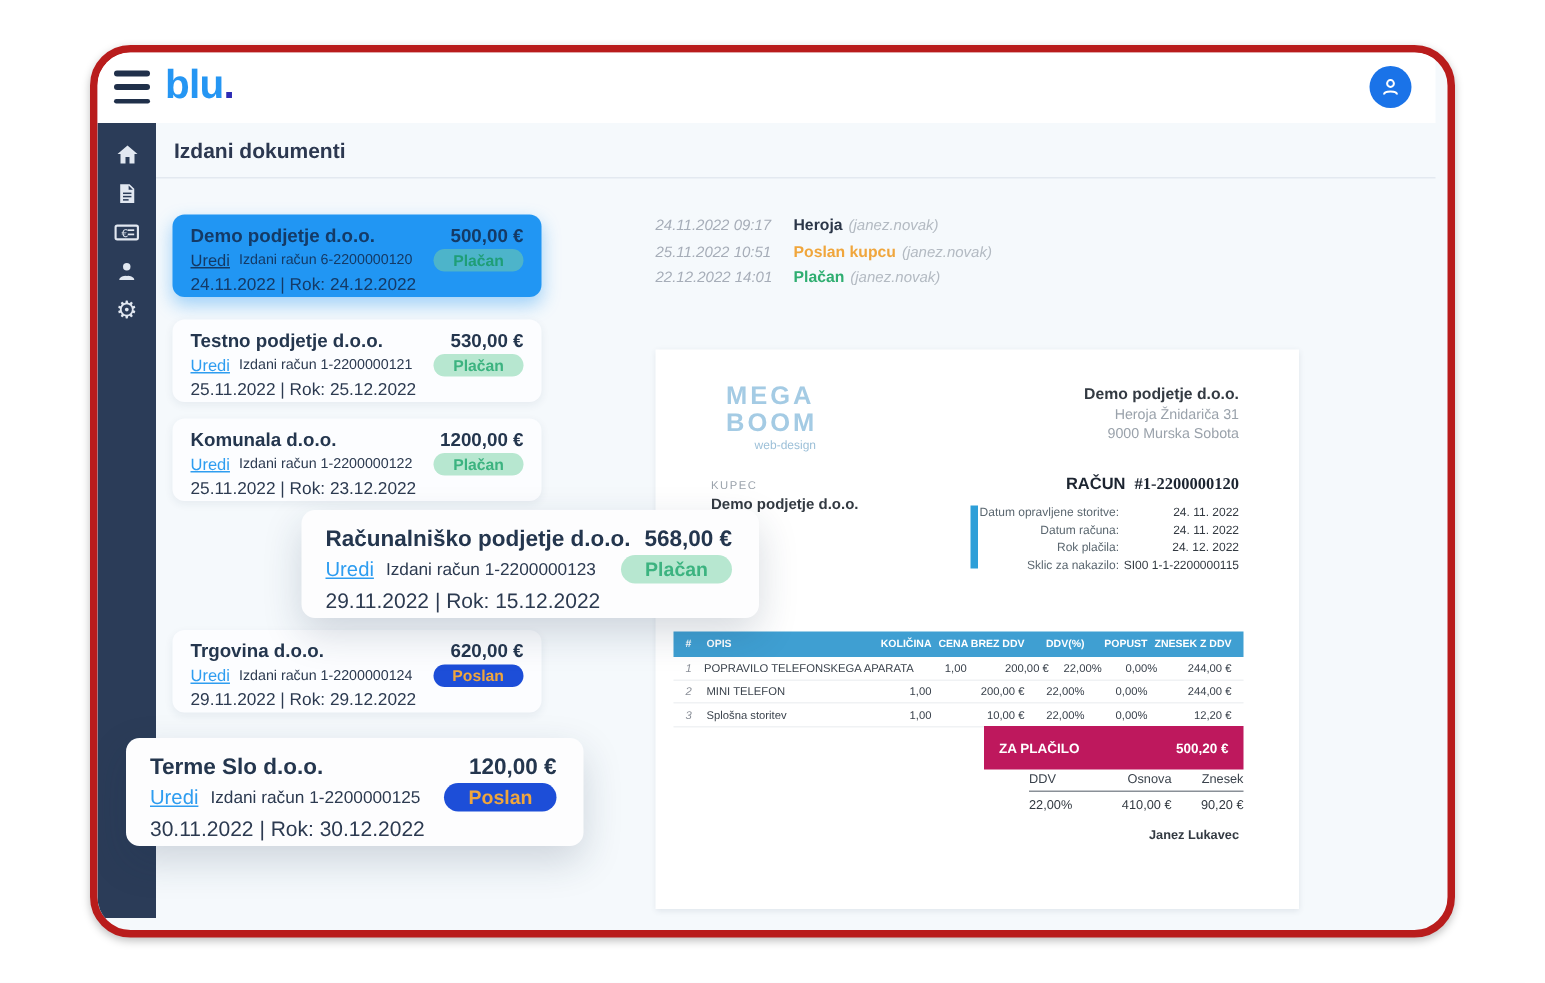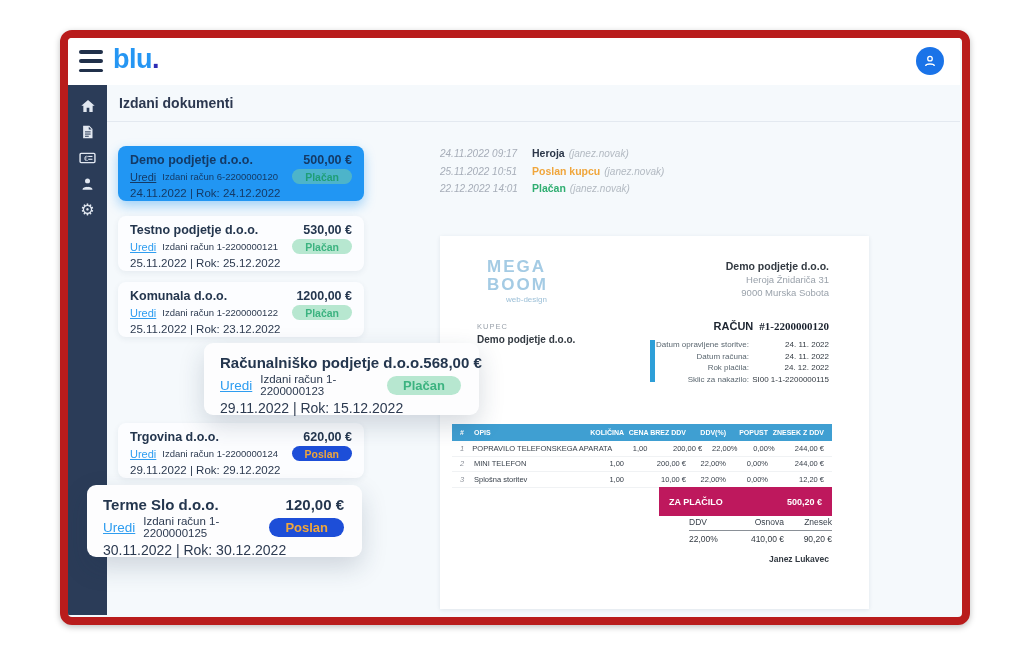--- a/index.html
+++ b/index.html
@@ -1,20 +1,20 @@
 <!DOCTYPE html>
 <html><head>
 <meta charset="utf-8">
 <style>
   * { margin:0; padding:0; box-sizing:border-box; }
   html,body { width:1030px; height:655px; background:#ffffff; font-family:"Liberation Sans","DejaVu Sans",sans-serif; }
   body { position:relative; overflow:hidden; }
 
   .frame { position:absolute; left:60px; top:30px; width:910px; height:595px;
-           border:8px solid #b91c1c; border-radius:12px; background:#f5f9fc; overflow:hidden;
+           border:5px solid #b91c1c; border-radius:27px; background:#f5f9fc; overflow:hidden;
            box-shadow:0 2px 6px rgba(0,0,0,0.25); }
 
   
   .topbar { position:absolute; left:0; top:0; width:892px; height:47px; background:#ffffff; z-index:10; }
   .hamburger { position:absolute; left:11px; top:12px; width:24px; height:22px; display:flex; flex-direction:column; justify-content:space-between; cursor:pointer; }
   .hamburger span { display:block; height:3.5px; background:#20304a; border-radius:2px; }
   .logo { position:absolute; left:45px; top:6px; font-size:27px; font-weight:800; letter-spacing:-0.5px; color:#2596f3; }
   .logo .dot { color:#2d2bb5; }
   .avatar { position:absolute; right:16px; top:9px; width:28px; height:28px; border-radius:50%; background:#1a73e8; display:flex; align-items:center; justify-content:center; cursor:pointer; }
 
@@ -43,34 +43,34 @@
   .b-paid { background:#b7e7d0; color:#3cb380; }
   .b-sent { background:#1d4ed8; color:#f0a63c; }
   .card-date { font-size:11.5px; color:#2c3a50; margin-top:2.5px; white-space:nowrap; }
 
   .card.selected { background:#2196f3; box-shadow:0 5px 12px rgba(33,150,243,0.4); }
   .card.selected .card-title, .card.selected .card-amount,
   .card.selected .card-doc, .card.selected .card-date { color:#143a66; }
   .card.selected .card-edit { color:#143a66; }
   .card.selected .badge.b-paid { background:rgba(114,205,168,0.55); color:#1f9e77; }
 
-  .card.popup { width:275px; height:72px; padding:11px 18px 9px 16px; border-radius:9px;
+  .card.popup { width:305px; height:72px; padding:11px 18px 9px 16px; border-radius:9px;
                 box-shadow:0 10px 26px rgba(30,50,80,0.18); background:#fdfdfe; }
   .card.popup .card-title, .card.popup .card-amount { font-size:15px; }
   .card.popup .card-edit { font-size:13.5px; margin-right:8px; }
   .card.popup .card-doc { font-size:11.5px; }
   .card.popup .card-date { font-size:14px; margin-top:3px; }
   .card.popup .badge { font-size:13px; padding:2px 16px; border-radius:11px; }
 
   .pos1 { left:11px;  top:61px; }
   .pos2 { left:11px;  top:131px; }
   .pos3 { left:11px;  top:197px; }
   .pos4 { left:97px;  top:258px; z-index:6; }
   .pos5 { left:11px;  top:338px; }
-  .pos6 { left:-20px; top:400px; z-index:7; }
+  .pos6 { left:-20px; top:410px; z-index:7; }
 
   
   .status-panel { position:absolute; left:333px; top:62px; width:300px; z-index:1; }
   .sh-title { font-size:11px; font-weight:bold; color:#2b3648; margin-bottom:7px; }
   .sh-row { display:flex; align-items:baseline; margin-bottom:5.5px; }
   .sh-time { display:inline-block; width:92px; font-size:10px; font-style:italic; color:#a6adb8; }
   .sh-status { font-size:10.5px; font-weight:bold; margin-right:4px; white-space:nowrap; }
   .st-draft { color:#2b3648; } .st-sent { color:#f0a63c; } .st-paid { color:#2fae71; }
   .sh-user { font-size:10px; font-style:italic; color:#b3bac2;text-align:right; }
 

